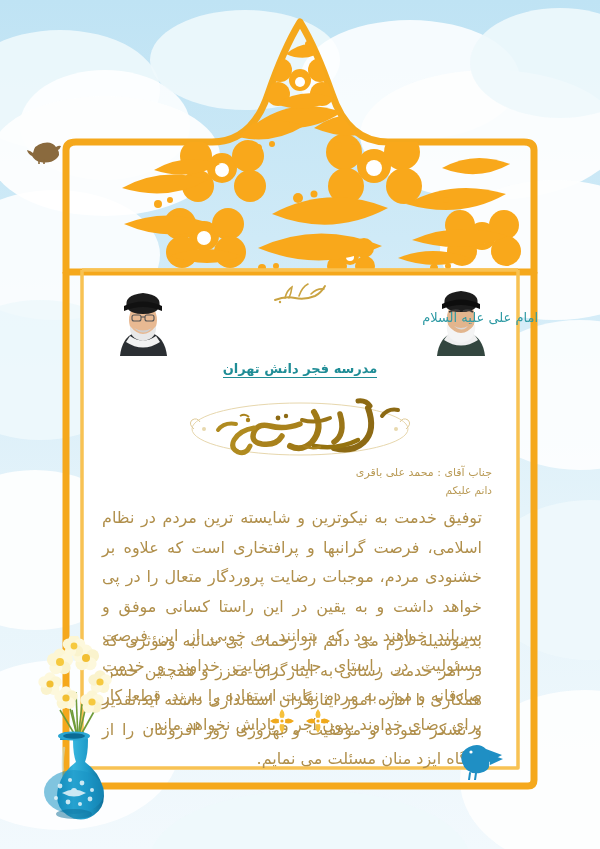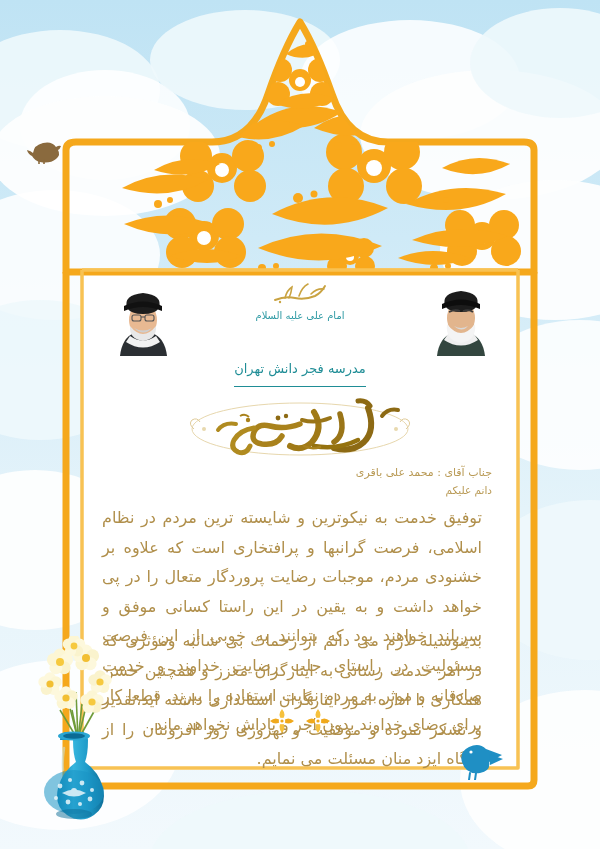--- a/index.html
+++ b/index.html
@@ -24,37 +24,37 @@
   .portrait svg{display:block;}
   .portrait-left{left:48px;top:264px;}
   .portrait-right{right:44px;top:264px;}
 
   .bism{
     position:absolute;left:0;right:0;top:262px;text-align:center;
     color:#c49a2e;font-size:17px;font-family:"DejaVu Serif",serif;
     letter-spacing:-1px;opacity:.9;
   }
   .hadith-src{
-    position:absolute;left:0;right:0;top:292px;text-align:center;
-    color:#2e9aa4;font-size:10px;letter-spacing:.5px;
+    position:absolute;left:0;right:0;top:292px;
+    color:#2e9aa4;font-size:13px;letter-spacing:.5px;
   }
   .hadith-ar{
     position:absolute;left:0;right:0;top:303px;text-align:center;
     color:#3a3a3a;font-size:12.5px;font-family:"DejaVu Serif",serif;
   }
   .hadith-fa{
     position:absolute;left:0;right:0;top:322px;text-align:center;
     color:#6b6b6b;font-size:10.5px;
   }
   .school-head{
     position:absolute;left:0;right:0;top:340px;text-align:center;
   }
   .school-head span{
-    color:#1f8d96;font-size:13px;font-weight:normal;
-    border-bottom:1.5px solid #1f8d96;padding-bottom:10px;
+    color:#1f8d96;font-size:13px;font-weight:bold;
+    border-bottom:1.5px solid #1f8d96;padding-bottom:1px;
   }
 
   .title-cal{
     position:absolute;left:0;right:0;top:376px;height:72px;text-align:center;
   }
   .title-cal svg{display:inline-block;}
   .title-text{
     position:absolute;left:0;right:0;top:452px;text-align:center;
     font-size:0;color:transparent;height:0;overflow:hidden;
   }

